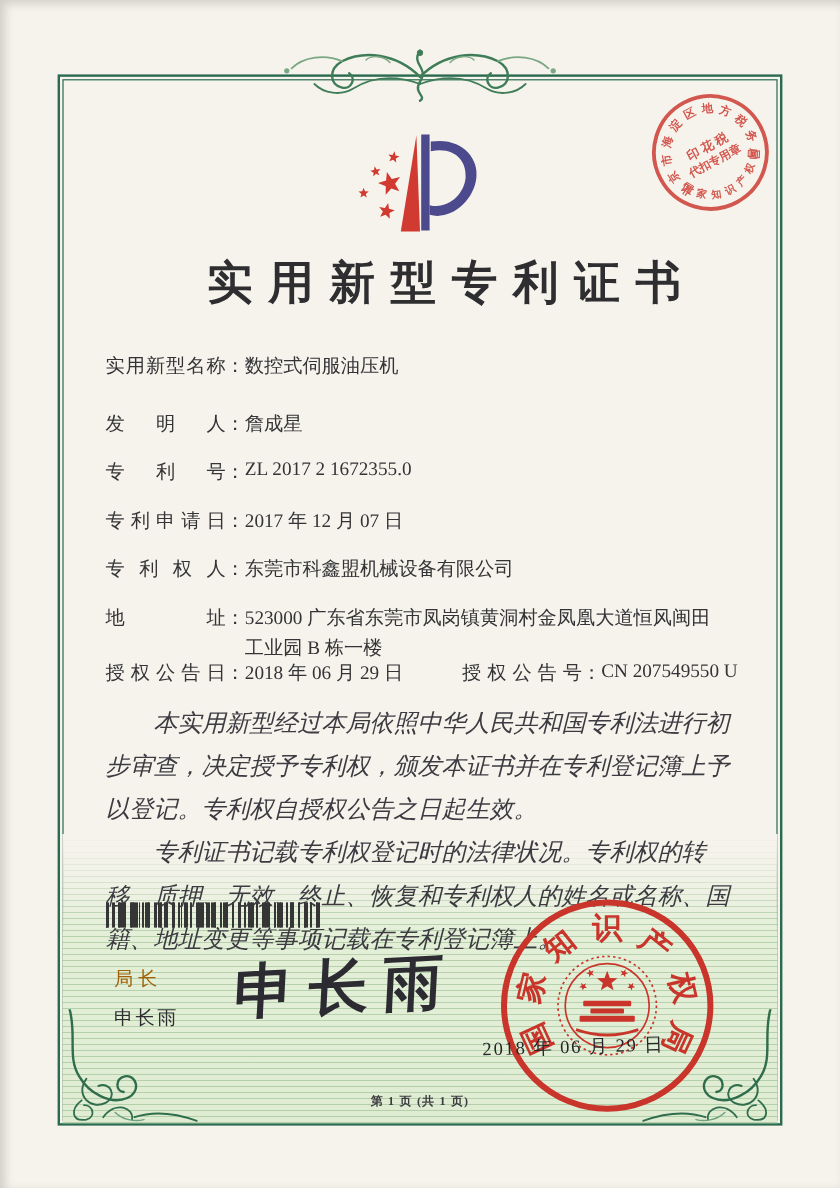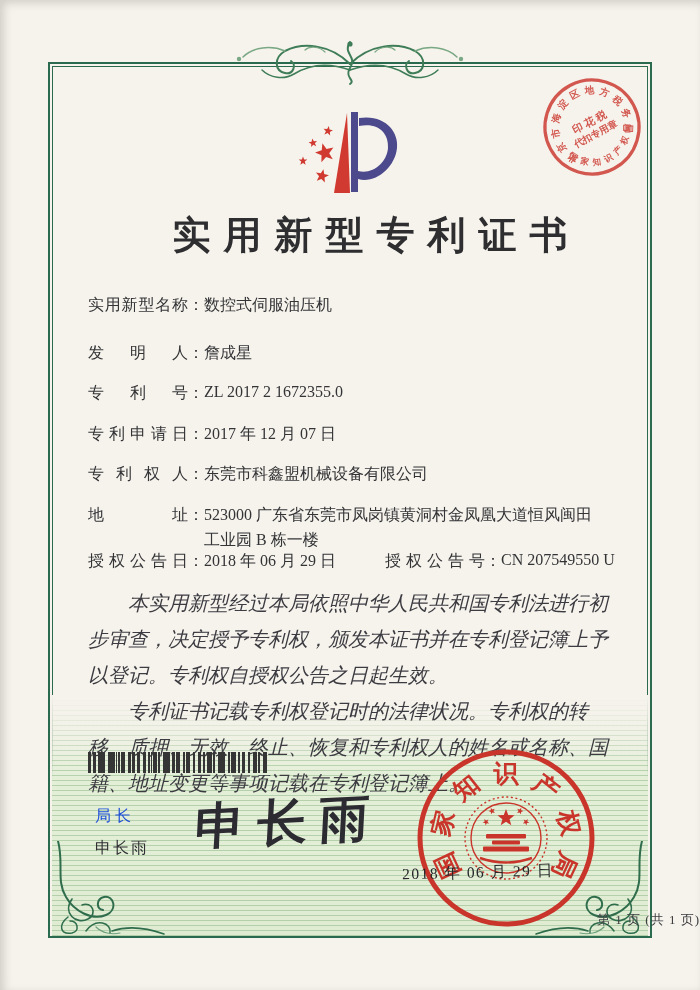--- a/index.html
+++ b/index.html
@@ -39,29 +39,29 @@
   .addr2{margin-left:116px;margin-top:4px;}
   .grant-no{position:absolute;left:297px;top:0;}
   .paras{position:absolute;left:88px;top:585px;width:526px;font-size:20px;line-height:1.8;
     color:#3c3b41;font-style:italic;font-weight:400;}
   .paras p{margin:0;text-indent:2em;}
   .barcode{position:absolute;left:88px;top:752px;width:180px;height:21px;
     background-image:
       repeating-linear-gradient(90deg,#353535 0 2px,rgba(0,0,0,0) 2px 5px),
       repeating-linear-gradient(90deg,#353535 0 1px,rgba(0,0,0,0) 1px 7px),
       repeating-linear-gradient(90deg,#353535 0 3px,rgba(0,0,0,0) 3px 11px);}
-  .sig-title{position:absolute;left:95px;top:806px;font-size:16px;letter-spacing:4px;color:#1d4ed8;}
+  .sig-title{position:absolute;left:95px;top:806px;font-size:16px;letter-spacing:4px;color:#a16207;}
   .sig-name{position:absolute;left:95px;top:838px;font-size:16px;letter-spacing:2px;color:#2f2f33;}
   .autograph{position:absolute;left:195px;top:788px;width:240px;font-size:50px;color:#2c2b31;
     font-weight:600;letter-spacing:12px;transform:rotate(-3deg) skewX(-6deg);white-space:nowrap;}
   svg.grantseal{position:absolute;left:406px;top:746px;width:200px;height:190px;}
   .sealdate{position:absolute;left:402px;top:862px;width:180px;font-size:15.5px;color:#26262a;
     letter-spacing:1.5px;transform:rotate(-1.5deg);z-index:6;}
-  .footer{position:absolute;left:0;top:911px;width:100%;text-align:right;font-size:13px;
-    color:#3d3d41;letter-spacing:1px;z-index:6;}
+  .footer{position:absolute;left:0;top:911px;width:100%;text-align:center;font-size:10px;
+    color:#3d3d41;letter-spacing:1px;z-index:6;font-weight:bold;}
   svg text{font-family:"Liberation Serif","DejaVu Serif",serif;font-weight:700;}
 </style>
 </head>
 <body>
 
 <div class="paper">
 
   <div class="frame">
     <div class="frame-inner"></div>
   </div>

